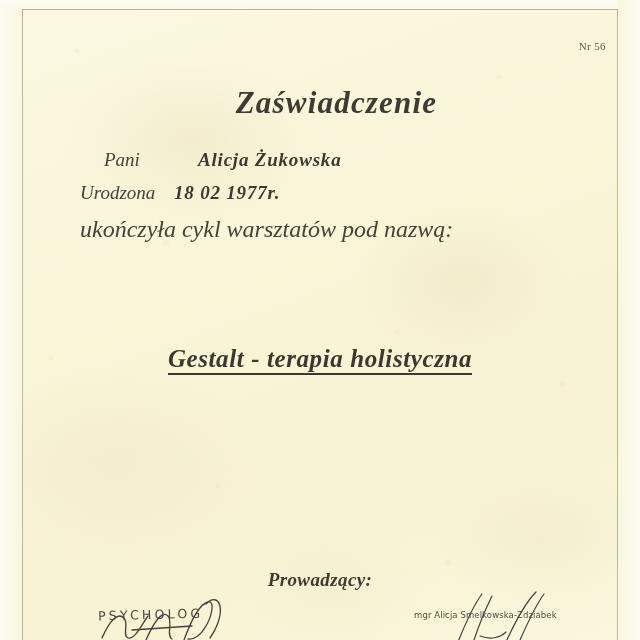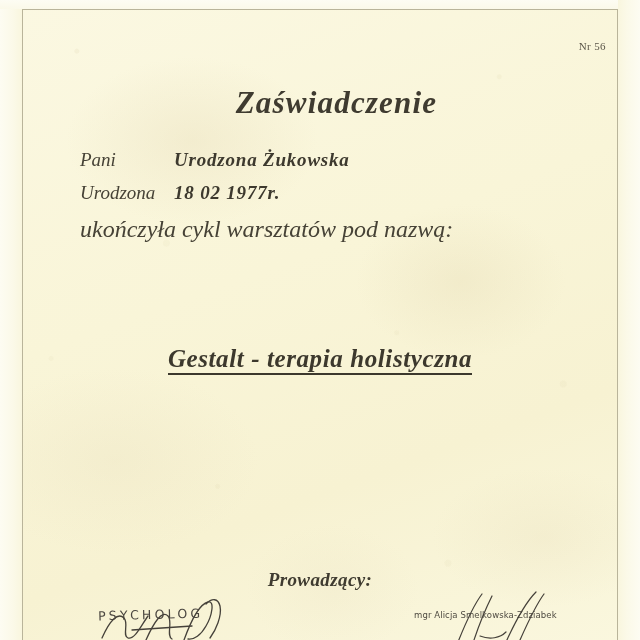--- a/index.html
+++ b/index.html
@@ -118,21 +118,21 @@
     color: #464236;
     white-space: nowrap;
   }
   .field-row.r1 { top: 149px; }
   .field-row.r2 { top: 182px; }
   .field-label {
     display: inline-block;
     font-style: italic;
     font-weight: normal;
   }
-  .field-row.r1 .field-label { width: 94px; }
+  .field-row.r1 .field-label { width: 94px; margin-left: 24px; }
   .field-row.r2 .field-label { width: 94px; }
   .field-value {
     font-weight: bold;
     font-style: italic;
     letter-spacing: 0.8px;
     color: #3d392e;
   }
 
   .lead-line {
     position: absolute;
@@ -242,21 +242,21 @@
   <div class="edge-right"></div>
   <div class="frame"></div>
 
   <div class="content">
 
     <div class="serial">Nr 56</div>
 
     <div class="doc-title">Zaświadczenie</div>
 
     <div class="field-row r1">
-      <span class="field-label">Pani</span><span class="field-value">Urodzona Żukowska</span>
+      <span class="field-label">Pani</span><span class="field-value">Alicja Żukowska</span>
     </div>
 
     <div class="field-row r2">
       <span class="field-label">Urodzona</span><span class="field-value">18 02 1977r.</span>
     </div>
 
     <div class="lead-line">ukończyła cykl warsztatów pod nazwą:</div>
 
     <div class="course-title">
       <span>Gestalt - terapia holistyczna</span>

